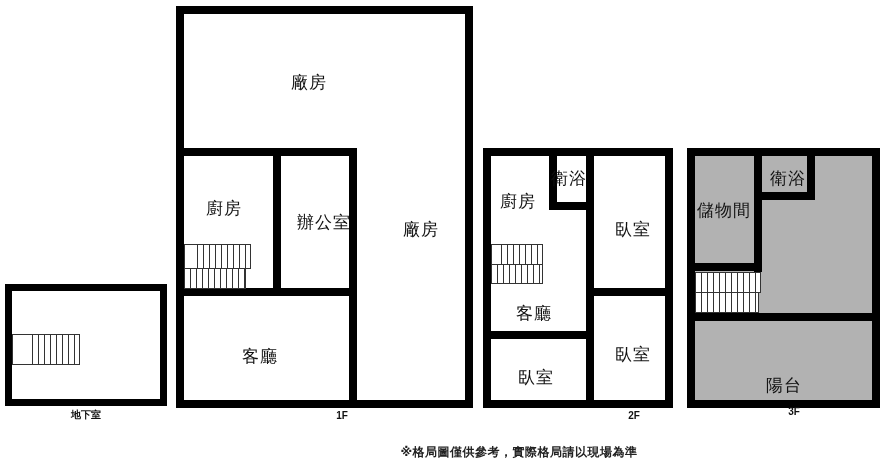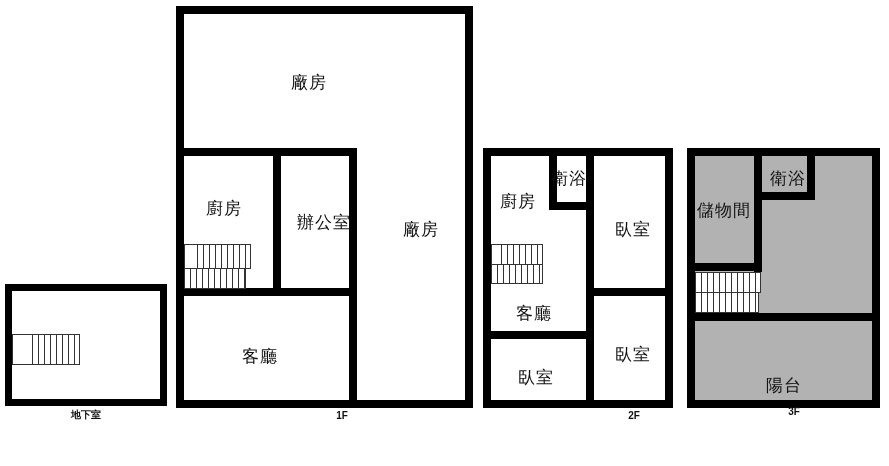--- a/index.html
+++ b/index.html
@@ -135,14 +135,15 @@
     <div class="stair-treads"></div>
   </div>
   <div class="stair-flight" style="left:695px;top:292px;width:64px;height:21px;">
     <div class="stair-treads"></div>
   </div>
   <div class="room-label" style="left:724px;top:210px;">儲物間</div>
   <div class="room-label" style="left:788px;top:178px;">衛浴</div>
   <div class="room-label" style="left:784px;top:385px;">陽台</div>
   <div class="floor-caption" style="left:794px;top:391px;margin-top:20px;">3F</div>
 
+  <div class="footer-note" style="left:519px;top:452px;">※格局圖僅供參考，實際格局請以現場為準</div>
 
 </div>
 
 </body></html>

